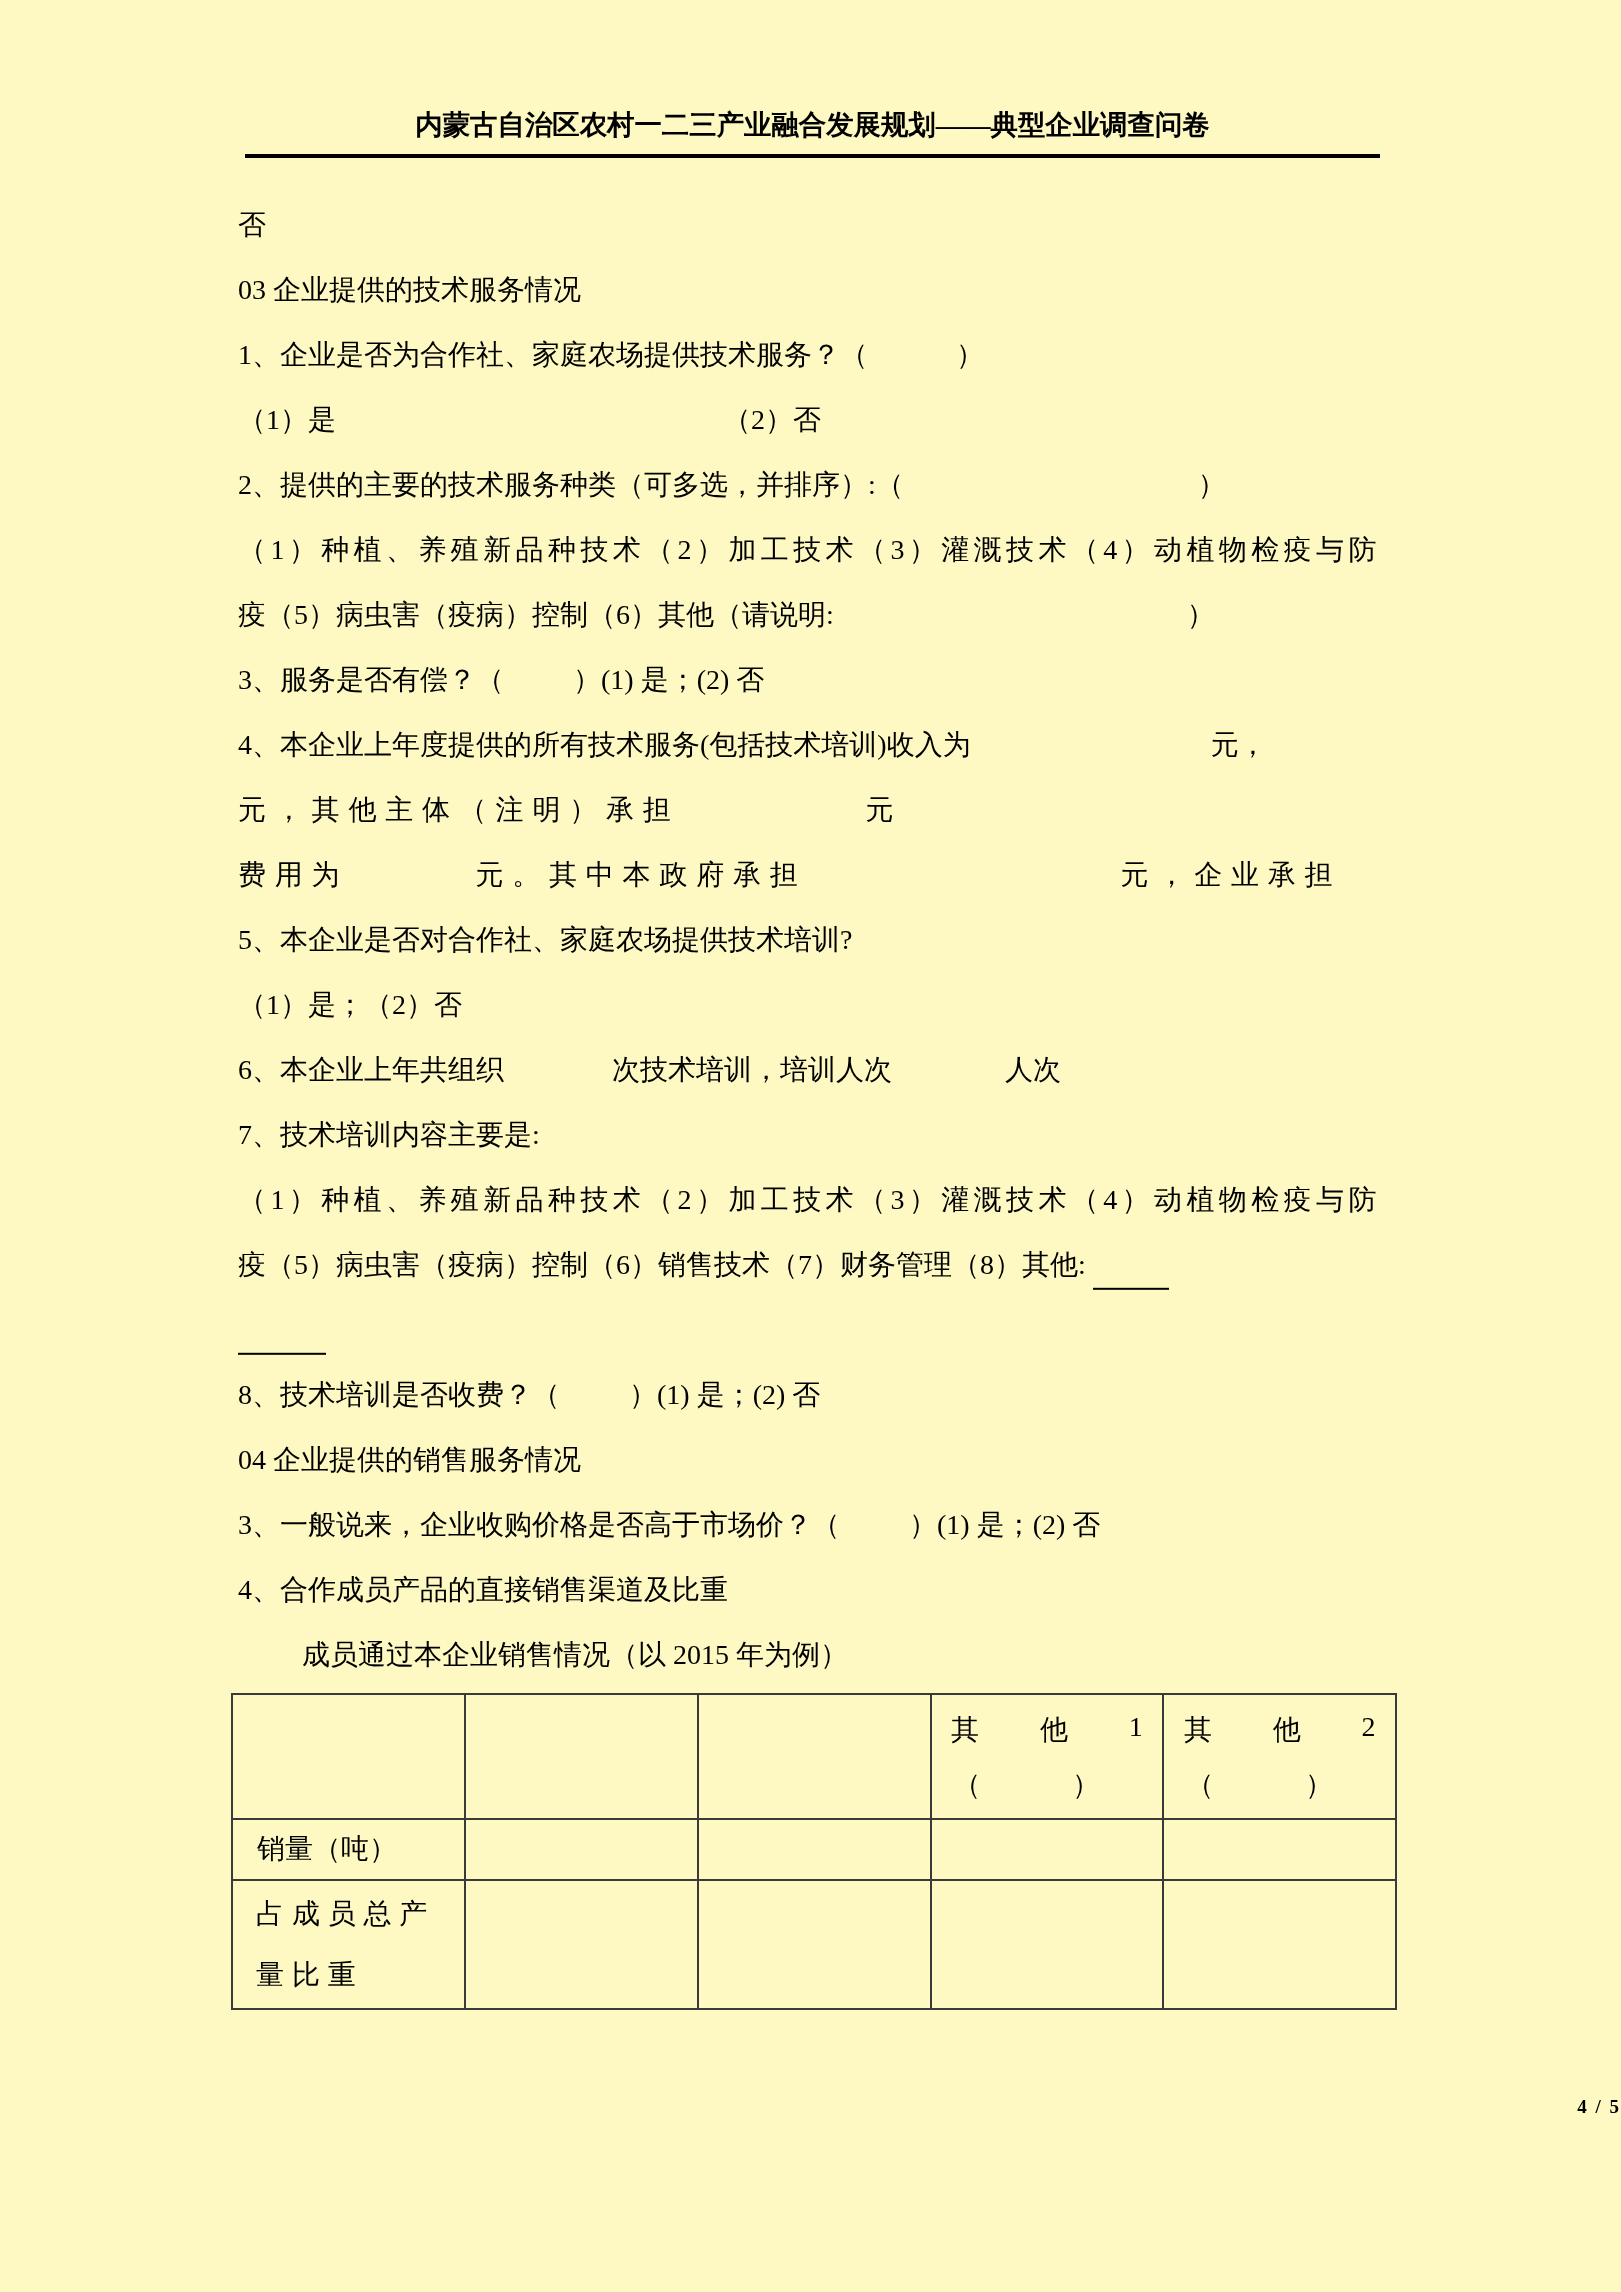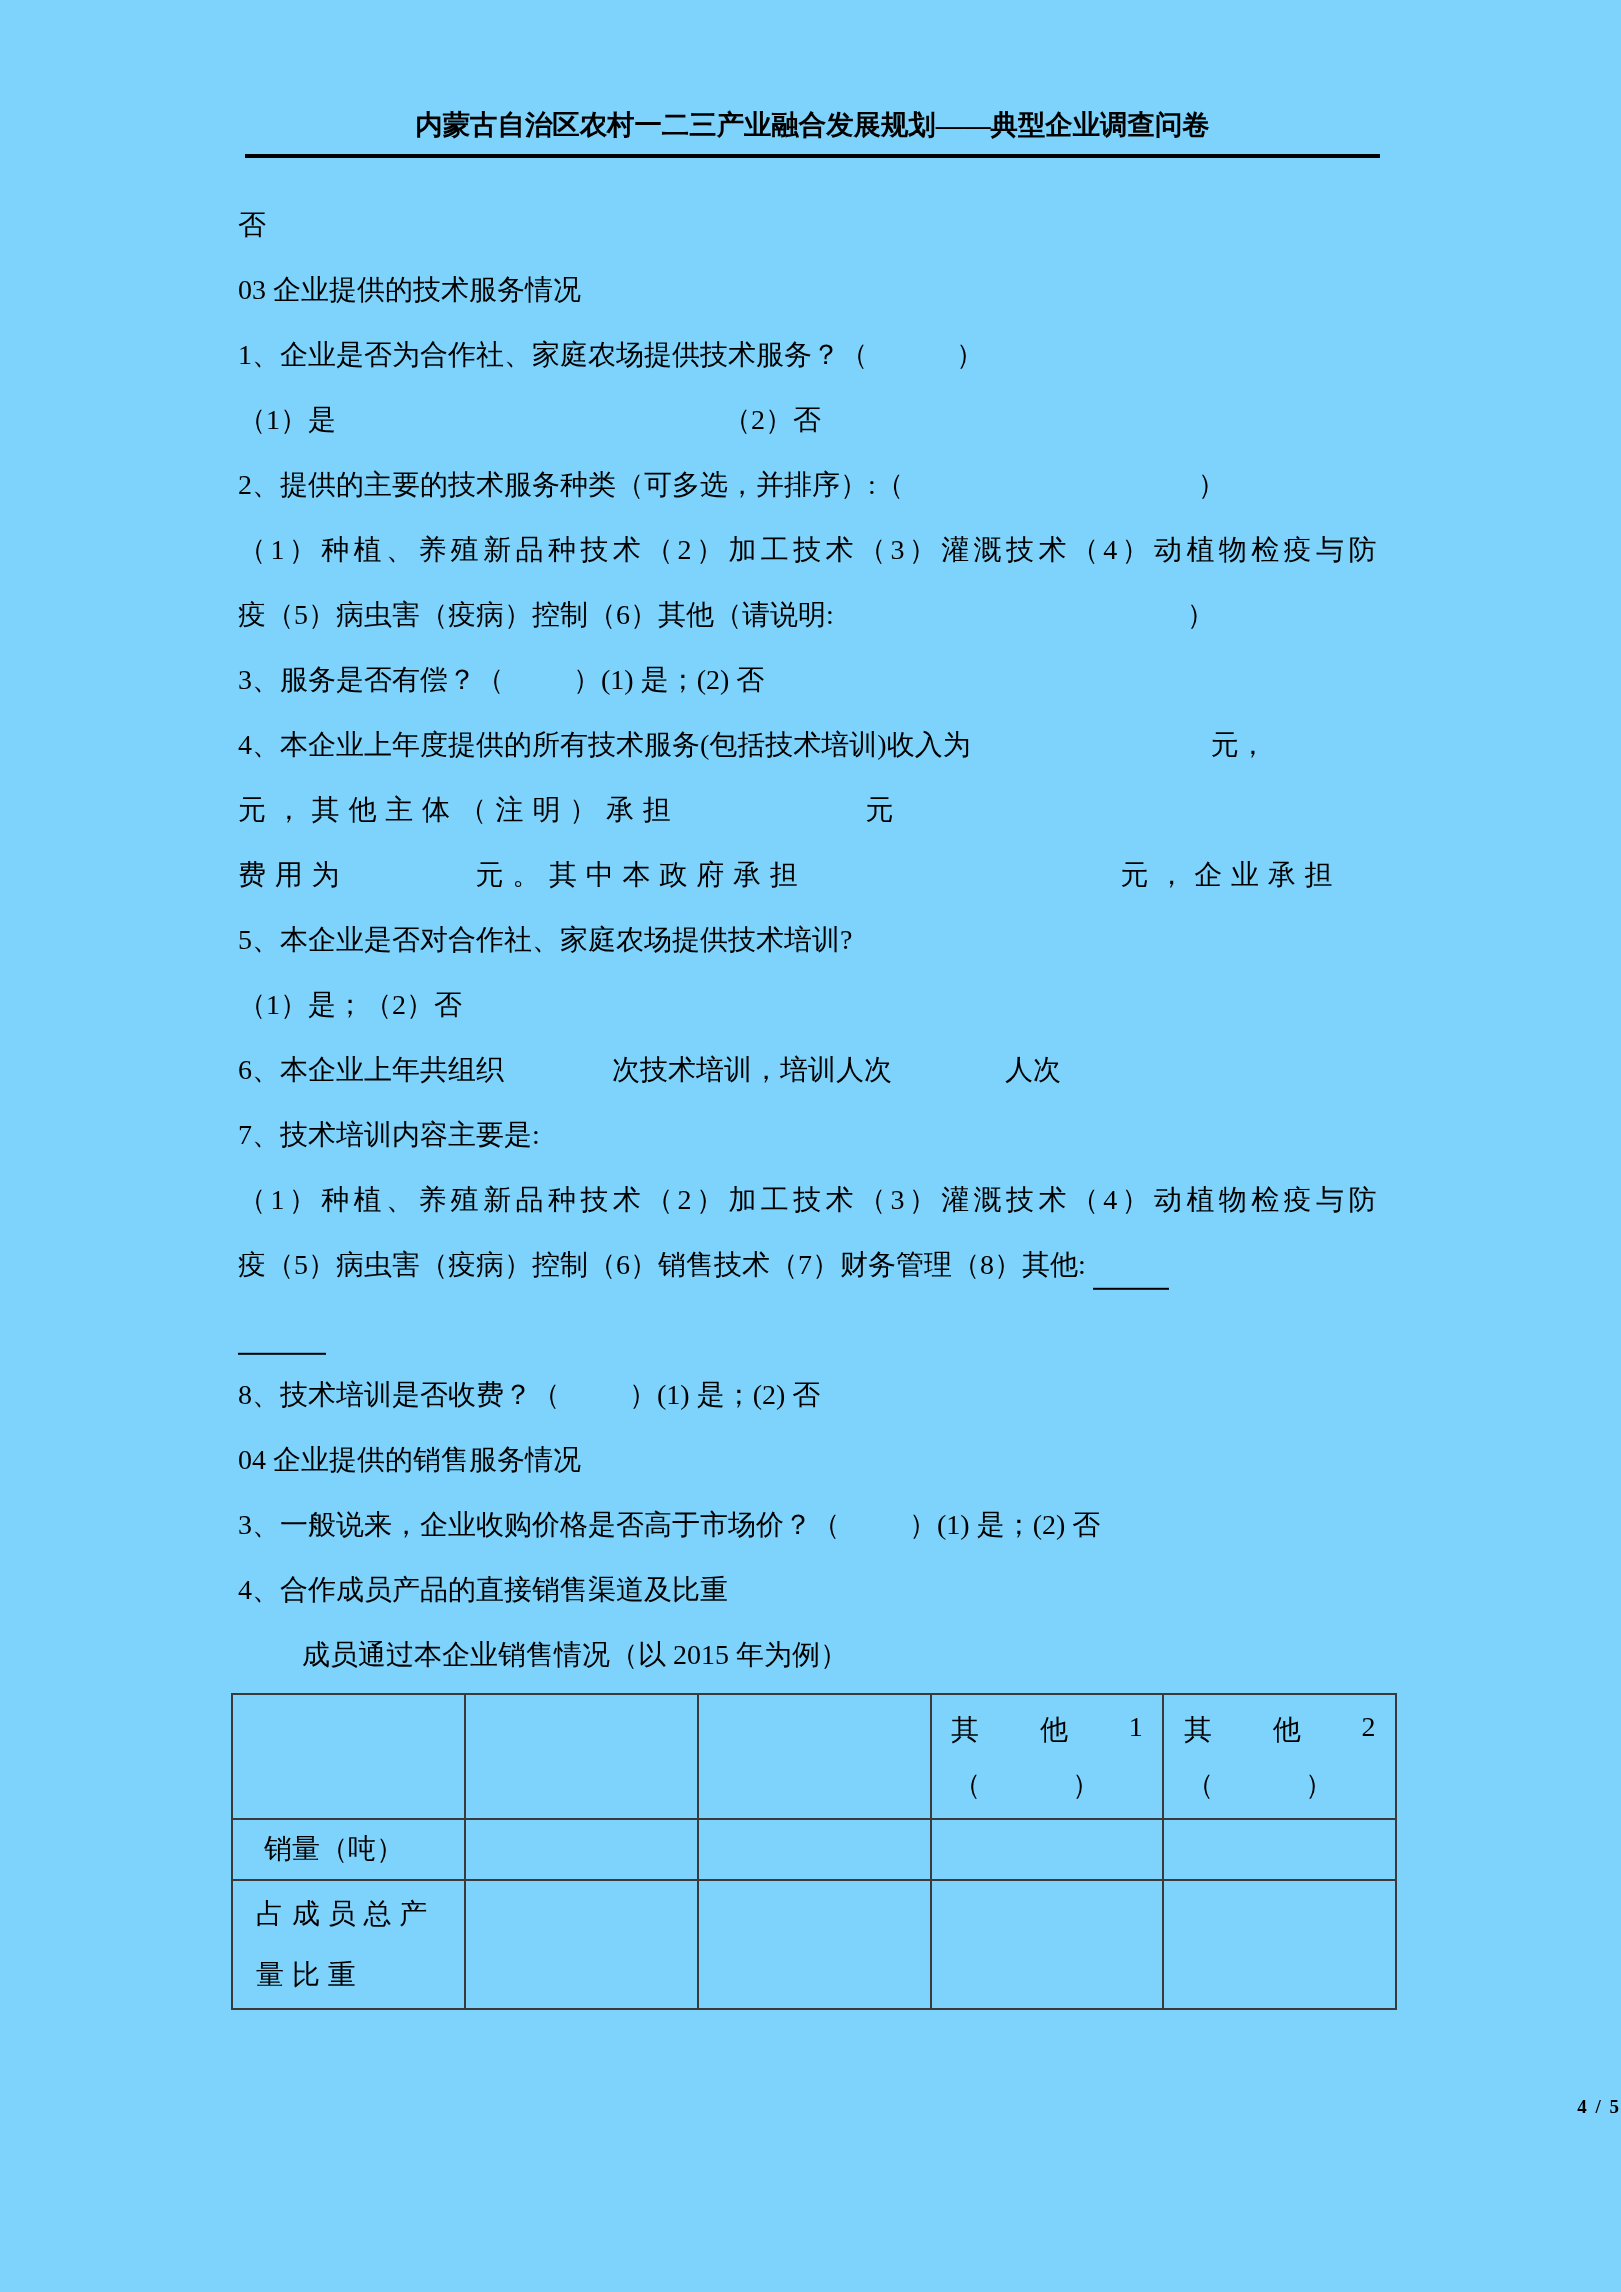--- a/index.html
+++ b/index.html
@@ -1,20 +1,20 @@
 <!DOCTYPE html>
 <html><head>
 <meta charset="utf-8">
 <style>
   html,body{margin:0;padding:0;background:#ffffff;}
   .page{
     position:relative;
     width:1621px;
     height:2293px;
-    background:#7dd3fc;
+    background:#fef9c3;
     color:#000;
     font-family:"Liberation Serif","DejaVu Serif",serif;
     overflow:hidden;
   }
   .doc-header{
     position:absolute;
     left:245px;
     top:108px;
     width:1135px;
     text-align:center;
@@ -82,21 +82,21 @@
     display:flex;
     justify-content:space-between;
     padding:0 19.6px;
   }
   .hr-bottom{
     display:flex;
     justify-content:space-between;
     width:147px;
     margin-left:21.6px;
   }
-  .label-cell{padding-left:31px;}
+  .label-cell{padding-left:24px;}
   .share-label{
     padding-left:23px;
     letter-spacing:7.8px;
     line-height:61px;
     width:211px;
   }
   .footer{
     position:absolute;
     top:2096px;
     left:0;

